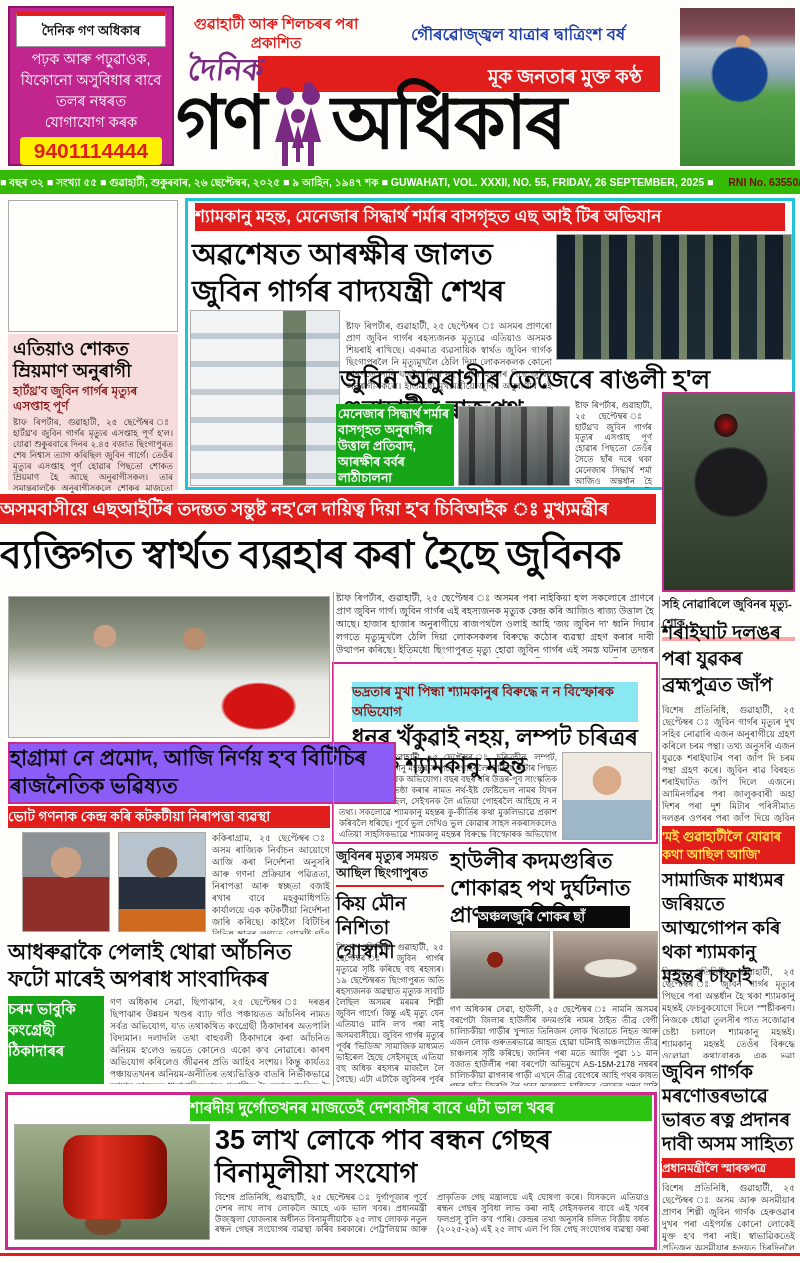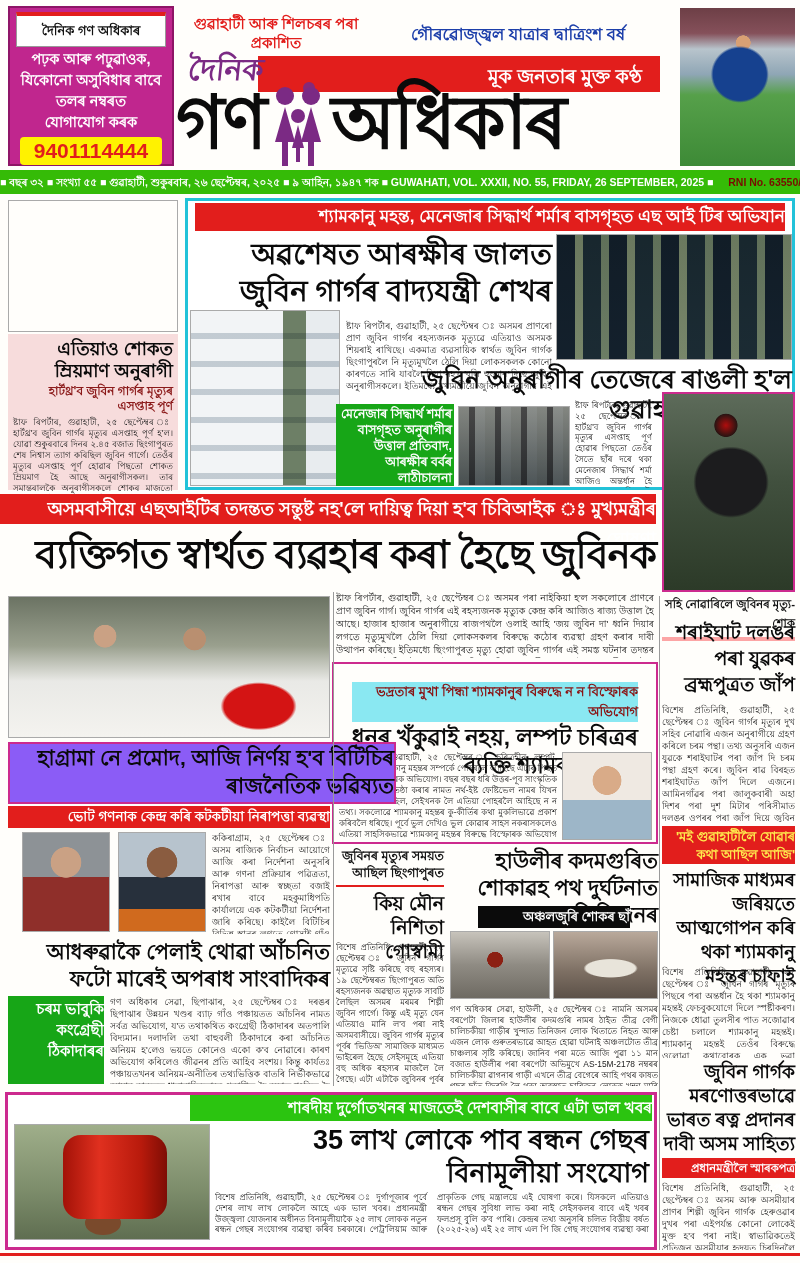--- a/index.html
+++ b/index.html
@@ -1,26 +1,26 @@
 <!DOCTYPE html>
 <html><head>
 <meta charset="utf-8">
 <style>
   html,body{margin:0;padding:0;background:#e8e8e8;}
   .page{position:relative;width:800px;height:1263px;background:#fffefb;margin:0 auto;overflow:hidden;
         font-family:"Liberation Sans","DejaVu Sans",sans-serif;color:#111;}
   .abs{position:absolute;}
-  .ctr{text-align:right;}
+  .ctr{text-align:left;}
   .jst{text-align:justify;}
   .b{font-weight:bold;}
   
   .adbox{left:8px;top:6px;width:166px;height:160px;background:#c0268e;border:2px solid #8e1566;box-sizing:border-box;}
   .adlogo{margin:4px 6px 2px;background:#fff;border:1px solid #999;height:30px;line-height:30px;text-align:center;
           font-weight:bold;font-size:13px;color:#111;border-top:4px solid #e21e1c;}
-  .adline{color:#fff;font-weight:bold;font-size:14.5px;text-align:center;line-height:21px;}
+  .adline{color:#fff;font-weight:normal;font-size:14.5px;text-align:center;line-height:21px;}
   .adphone{margin:4px 10px;background:#fff200;border-radius:4px;text-align:center;font-size:21px;font-weight:bold;color:#e21e1c;line-height:28px;}
   .pub{left:186px;top:14px;width:180px;color:#e21e1c;font-weight:bold;font-size:15px;text-align:center;line-height:19px;}
   .anniv{left:368px;top:22px;width:300px;color:#1d3faa;font-weight:bold;font-size:16.5px;text-align:center;}
   .redband{left:258px;top:56px;width:402px;height:36px;background:#e21e1c;}
   .slogan{position:absolute;right:18px;top:6px;color:#fff;font-weight:bold;font-size:19px;}
   .tscript{left:188px;top:46px;width:110px;color:#7b2a84;font-weight:bold;font-size:30px;transform:skewX(-6deg);}
   .trow{left:176px;top:72px;width:500px;height:94px;display:flex;align-items:flex-end;}
   .tword{font-weight:bold;font-size:74px;line-height:86px;color:#0b0b0b;letter-spacing:-2px;}
   .ticon{width:58px;height:84px;margin:0 4px;}
   

